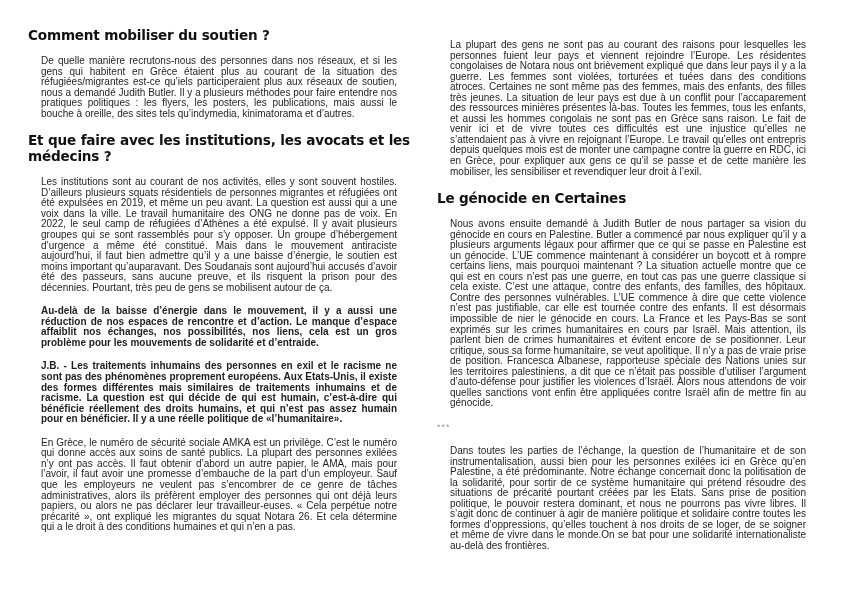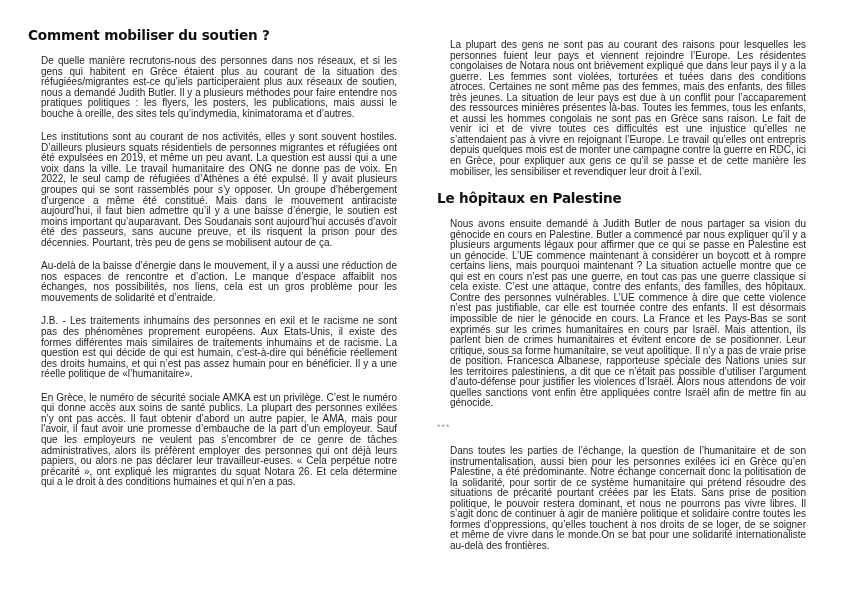--- a/index.html
+++ b/index.html
@@ -15,45 +15,46 @@
     h2 {
       font-family: "DejaVu Sans", sans-serif;
       font-weight: bold; font-size: 13.6px; line-height: 16px;
       margin: 0 0 8px 0; color: #111; letter-spacing: -0.2px;
     }
     h2.just { text-align: justify; text-align-last: left; }
     p {
       font-size: 10px; line-height: 10.55px; margin: 13px;
       text-align: justify; color: #1e1e1e;
     }
-    p + p { margin-top: 0; }
+    p + p { margin-top: 0; font-weight: bold; }
     .sec { margin-bottom: 9px; }
     .stars { font-size: 9px; color: #9a9a9a; margin: 10px 0 14px 0; letter-spacing: 1px; }
   </style>
 </head>
 <body>
 
 <div class="column col-left">
   <section class="sec">
     <h2>Comment mobiliser du soutien ?</h2>
     <p>De quelle manière recrutons-nous des personnes dans nos réseaux, et si les gens qui habitent en Grèce étaient plus au courant de la situation des réfugiées/migrantes est-ce qu’iels participeraient plus aux réseaux de soutien, nous a demandé Judith Butler. Il y a plusieurs méthodes pour faire entendre nos pratiques politiques : les flyers, les posters, les publications, mais aussi le bouche à oreille, des sites tels qu’indymedia, kinimatorama et d’autres.</p>
   </section>
   <section class="sec">
+    <h2 class="just">Et que faire avec les institutions, les avocats et les médecins ?</h2>
     <p>Les institutions sont au courant de nos activités, elles y sont souvent hostiles. D’ailleurs plusieurs squats résidentiels de personnes migrantes et réfugiées ont été expulsées en 2019, et même un peu avant. La question est aussi qui a une voix dans la ville. Le travail humanitaire des ONG ne donne pas de voix. En 2022, le seul camp de réfugiées d’Athènes a été expulsé. Il y avait plusieurs groupes qui se sont rassemblés pour s’y opposer. Un groupe d’hébergement d’urgence a même été constitué. Mais dans le mouvement antiraciste aujourd’hui, il faut bien admettre qu’il y a une baisse d’énergie, le soutien est moins important qu’auparavant. Des Soudanais sont aujourd’hui accusés d’avoir été des passeurs, sans aucune preuve, et ils risquent la prison pour des décennies. Pourtant, très peu de gens se mobilisent autour de ça.</p>
     <p>Au-delà de la baisse d’énergie dans le mouvement, il y a aussi une réduction de nos espaces de rencontre et d’action. Le manque d’espace affaiblit nos échanges, nos possibilités, nos liens, cela est un gros problème pour les mouvements de solidarité et d’entraide.</p>
     <p>J.B. - Les traitements inhumains des personnes en exil et le racisme ne sont pas des phénomènes proprement européens. Aux Etats-Unis, il existe des formes différentes mais similaires de traitements inhumains et de racisme. La question est qui décide de qui est humain, c’est-à-dire qui bénéficie réellement des droits humains, et qui n’est pas assez humain pour en bénéficier. Il y a une réelle politique de «l’humanitaire».</p>
   </section>
   <section class="sec">
     <p>En Grèce, le numéro de sécurité sociale AMKA est un privilège. C’est le numéro qui donne accès aux soins de santé publics. La plupart des personnes exilées n’y ont pas accès. Il faut obtenir d’abord un autre papier, le AMA, mais pour l’avoir, il faut avoir une promesse d’embauche de la part d’un employeur. Sauf que les employeurs ne veulent pas s’encombrer de ce genre de tâches administratives, alors ils préfèrent employer des personnes qui ont déjà leurs papiers, ou alors ne pas déclarer leur travailleur-euses. « Cela perpétue notre précarité », ont expliqué les migrantes du squat Notara 26. Et cela détermine qui a le droit à des conditions humaines et qui n’en a pas.</p>
   </section>
 </div>
 
 <div class="column col-right">
   <section class="sec">
     <p>La plupart des gens ne sont pas au courant des raisons pour lesquelles les personnes fuient leur pays et viennent rejoindre l’Europe. Les résidentes congolaises de Notara nous ont brièvement expliqué que dans leur pays il y a la guerre. Les femmes sont violées, torturées et tuées dans des conditions atroces. Certaines ne sont même pas des femmes, mais des enfants, des filles très jeunes. La situation de leur pays est due à un conflit pour l’accaparement des ressources minières présentes là-bas. Toutes les femmes, tous les enfants, et aussi les hommes congolais ne sont pas en Grèce sans raison. Le fait de venir ici et de vivre toutes ces difficultés est une injustice qu’elles ne s’attendaient pas à vivre en rejoignant l’Europe. Le travail qu’elles ont entrepris depuis quelques mois est de monter une campagne contre la guerre en RDC, ici en Grèce, pour expliquer aux gens ce qu’il se passe et de cette manière les mobiliser, les sensibiliser et revendiquer leur droit à l’exil.</p>
   </section>
   <section class="sec">
-    <h2>Le hôpitaux en Palestine</h2>
+    <h2>Le génocide en Certaines</h2>
     <p>Nous avons ensuite demandé à Judith Butler de nous partager sa vision du génocide en cours en Palestine. Butler a commencé par nous expliquer qu’il y a plusieurs arguments légaux pour affirmer que ce qui se passe en Palestine est un génocide. L’UE commence maintenant à considérer un boycott et à rompre certains liens, mais pourquoi maintenant ? La situation actuelle montre que ce qui est en cours n’est pas une guerre, en tout cas pas une guerre classique si cela existe. C’est une attaque, contre des enfants, des familles, des hôpitaux. Contre des personnes vulnérables. L’UE commence à dire que cette violence n’est pas justifiable, car elle est tournée contre des enfants. Il est désormais impossible de nier le génocide en cours. La France et les Pays-Bas se sont exprimés sur les crimes humanitaires en cours par Israël. Mais attention, ils parlent bien de crimes humanitaires et évitent encore de se positionner. Leur critique, sous sa forme humanitaire, se veut apolitique. Il n’y a pas de vraie prise de position. Francesca Albanese, rapporteuse spéciale des Nations unies sur les territoires palestiniens,  a dit que ce n’était pas possible d’utiliser l’argument d’auto-défense pour justifier les violences d’Israël. Alors nous attendons de voir quelles sanctions vont enfin être appliquées contre Israël afin de mettre fin au génocide.</p>
   </section>
   <div class="stars">***</div>
   <p>Dans toutes les parties de l’échange, la question de l’humanitaire et de son instrumentalisation, aussi bien pour les personnes exilées ici en Grèce qu’en Palestine, a été prédominante. Notre échange concernait donc la politisation de la solidarité, pour sortir de ce système humanitaire qui prétend résoudre des situations de précarité pourtant créées par les Etats. Sans prise de position politique, le pouvoir restera dominant, et nous ne pourrons pas vivre libres. Il s’agit donc de continuer à agir de manière politique et solidaire contre toutes les formes d’oppressions, qu’elles touchent à nos droits de se loger, de se soigner et même de vivre dans le monde.On se bat pour une solidarité internationaliste au-delà des frontières.</p>
 </div>
 
 </body></html>

